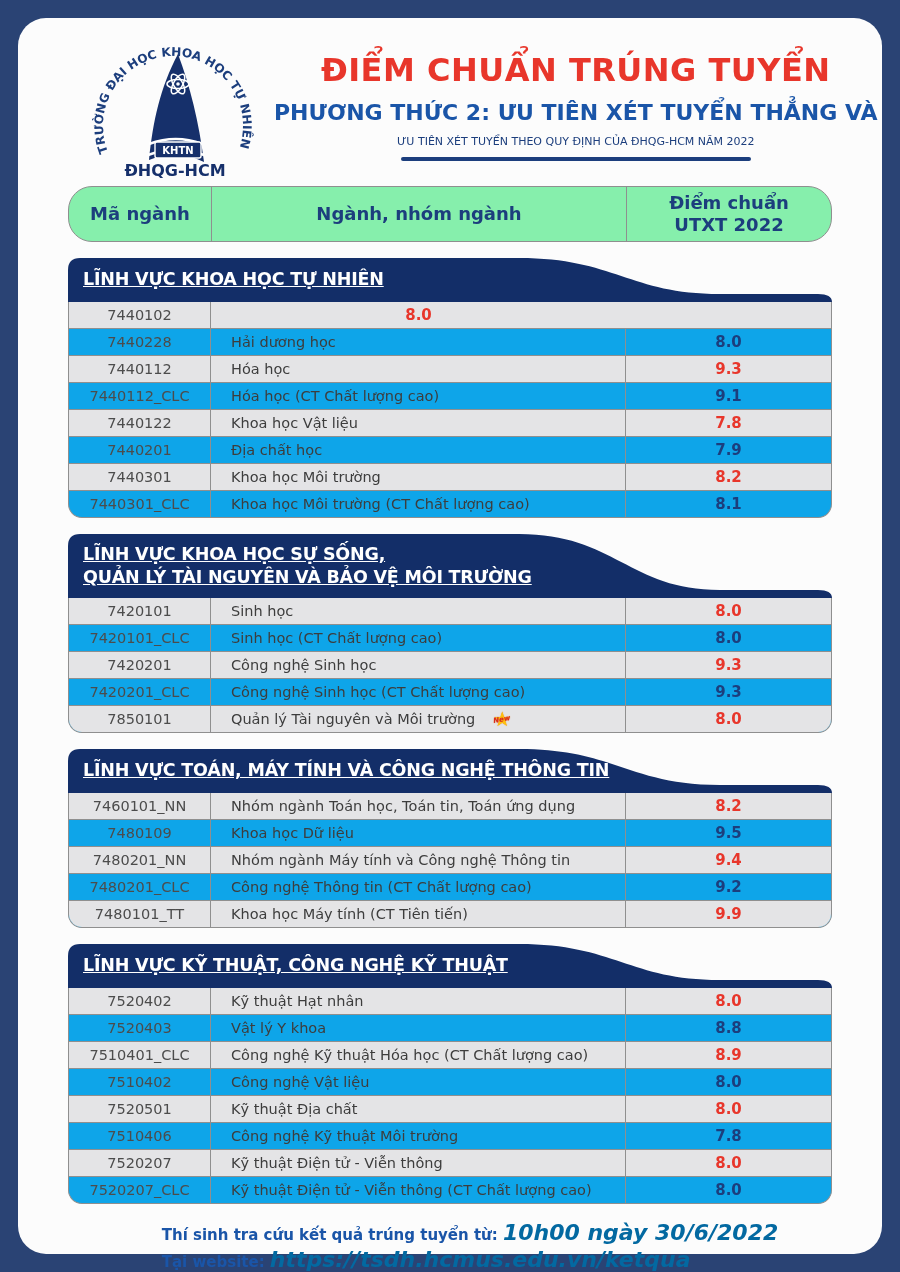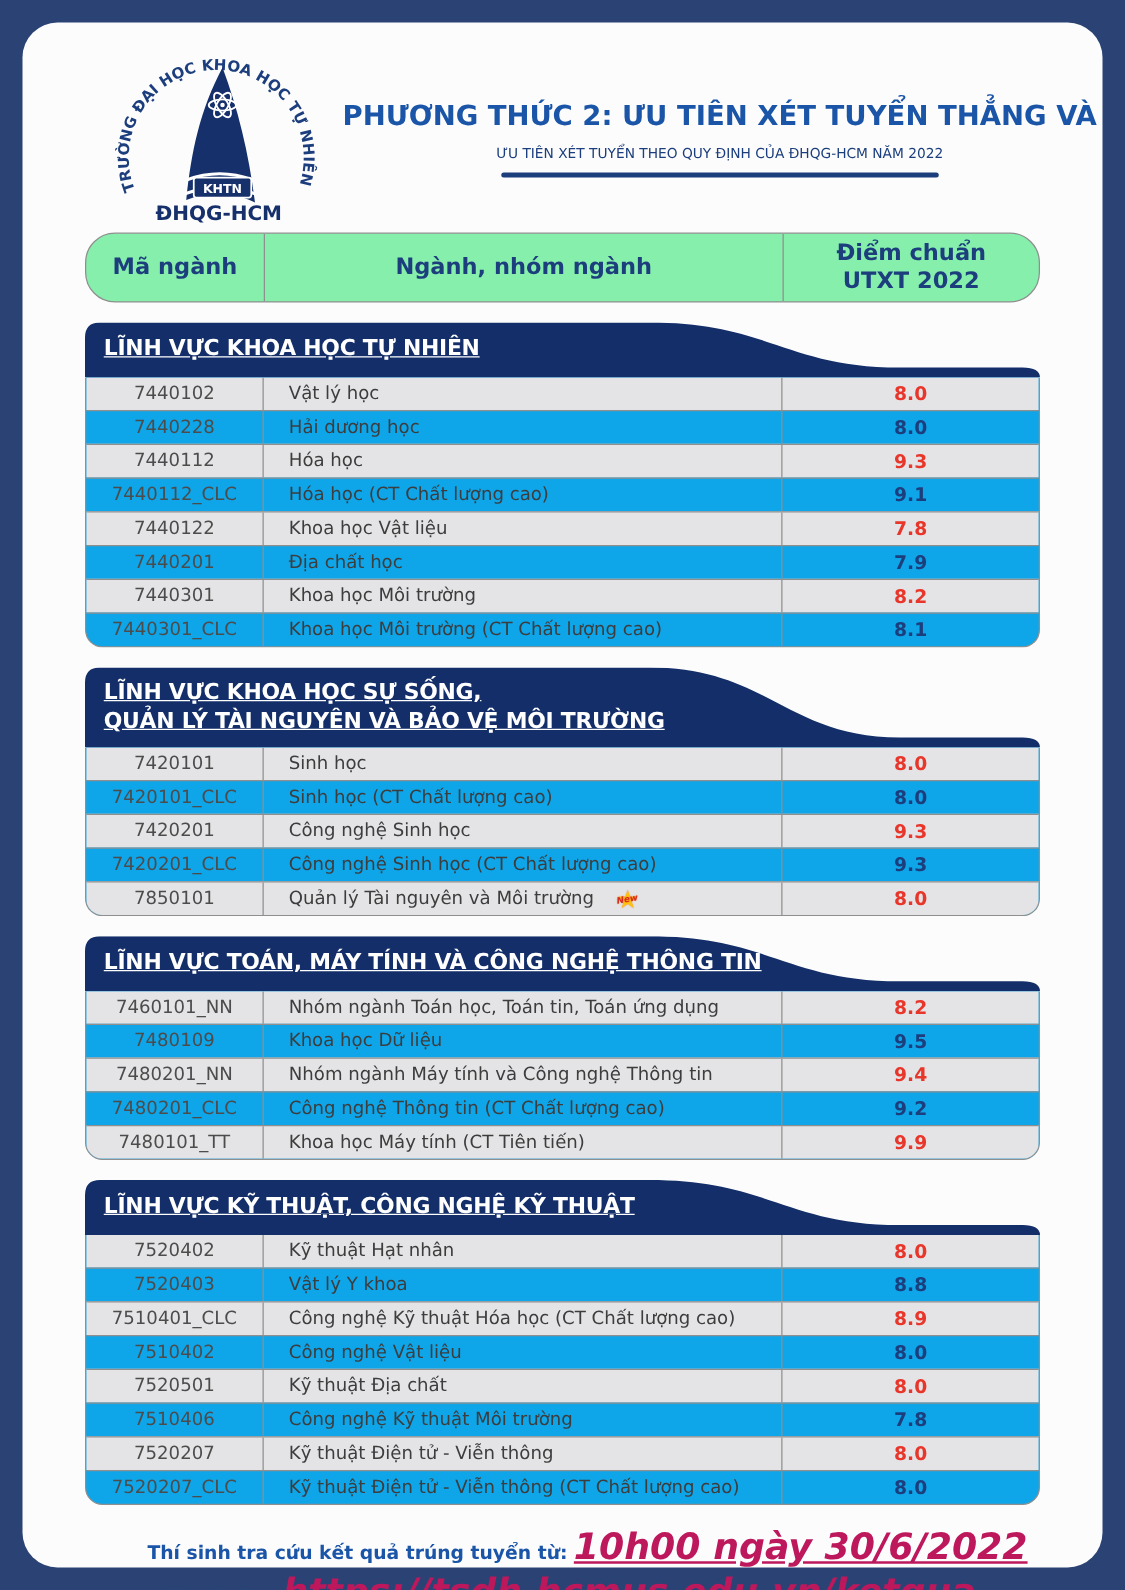--- a/index.html
+++ b/index.html
@@ -47,21 +47,21 @@
   .new-star{position:relative;display:inline-block;margin-left:18px;font-size:20px;line-height:1;
     color:#ffc20e;text-shadow:0 0 1px #e87c1e;}
   .new-star i{position:absolute;left:50%;top:56%;transform:translate(-50%,-50%) rotate(-10deg);
     font-size:7px;color:#d92b1f;font-weight:bold;font-style:italic;}
 
   
   .footer{margin-top:14px;text-align:center;}
   .footer-inner{display:inline-block;text-align:left;margin-left:40px;}
   .f-line{margin-top:2px;}
   .f-label{color:#1a55a8;font-weight:bold;font-size:15px;}
-  .f-value{color:#be185d;font-weight:bold;font-style:italic;font-size:29px;text-decoration:underline;}
+  .f-value{color:#0369a1;font-weight:bold;font-style:italic;font-size:22px;}
 </style>
 </head>
 <body>
 
 <div class="page">
   <div class="card">
     <div class="inner">
 
       <div class="header">
         <div class="logo-wrap">
@@ -80,20 +80,21 @@
               <ellipse cx="122" cy="58" rx="11" ry="4.5" transform="rotate(60 122 58)"></ellipse>
               <ellipse cx="122" cy="58" rx="11" ry="4.5" transform="rotate(120 122 58)"></ellipse>
               <circle cx="122" cy="58" r="1.8" fill="#fff" stroke="none"></circle>
             </g>
             <rect x="99" y="116" width="46" height="16" rx="2" fill="#16306b" stroke="#fff" stroke-width="1.4"></rect>
             <text x="122" y="128" text-anchor="middle" font-size="10" font-weight="bold" fill="#fff">KHTN</text>
             <text x="119" y="150" text-anchor="middle" font-size="16" font-weight="bold" fill="#16306b">ĐHQG-HCM</text>
           </svg>
         </div>
         <div class="titles">
+          <div class="main-title">ĐIỂM CHUẨN TRÚNG TUYỂN</div>
           <div class="sub1">PHƯƠNG THỨC 2: ƯU TIÊN XÉT TUYỂN THẲNG VÀ</div>
           <div class="sub2">ƯU TIÊN XÉT TUYỂN THEO QUY ĐỊNH CỦA ĐHQG-HCM NĂM 2022</div>
           <div class="underline"></div>
         </div>
       </div>
 
       <div class="thead">
         <div class="th">Mã ngành</div>
         <div class="th">Ngành, nhóm ngành</div>
         <div class="th">
@@ -108,21 +109,20 @@
               <svg class="banner-svg" viewBox="0 0 762 44" preserveAspectRatio="none">
                 <path d="M0 44 L0 12 Q0 0 12 0 L450 0 C 545 0, 560 36, 650 36 L748 36 Q762 36 762 44 Z" fill="#132e68"></path>
               </svg>
               <div class="banner-text">
                 <div>LĨNH VỰC KHOA HỌC TỰ NHIÊN</div>
               </div>
             </div>
             <div class="rows">
               <div class="row">
                 <div class="cell cell-code">7440102</div>
-                <div class="cell cell-name">Vật lý học</div>
                 <div class="cell cell-score score-red">8.0</div>
               </div>
               <div class="row">
                 <div class="cell cell-code">7440228</div>
                 <div class="cell cell-name">Hải dương học</div>
                 <div class="cell cell-score score-blue">8.0</div>
               </div>
               <div class="row">
                 <div class="cell cell-code">7440112</div>
                 <div class="cell cell-name">Hóa học</div>

